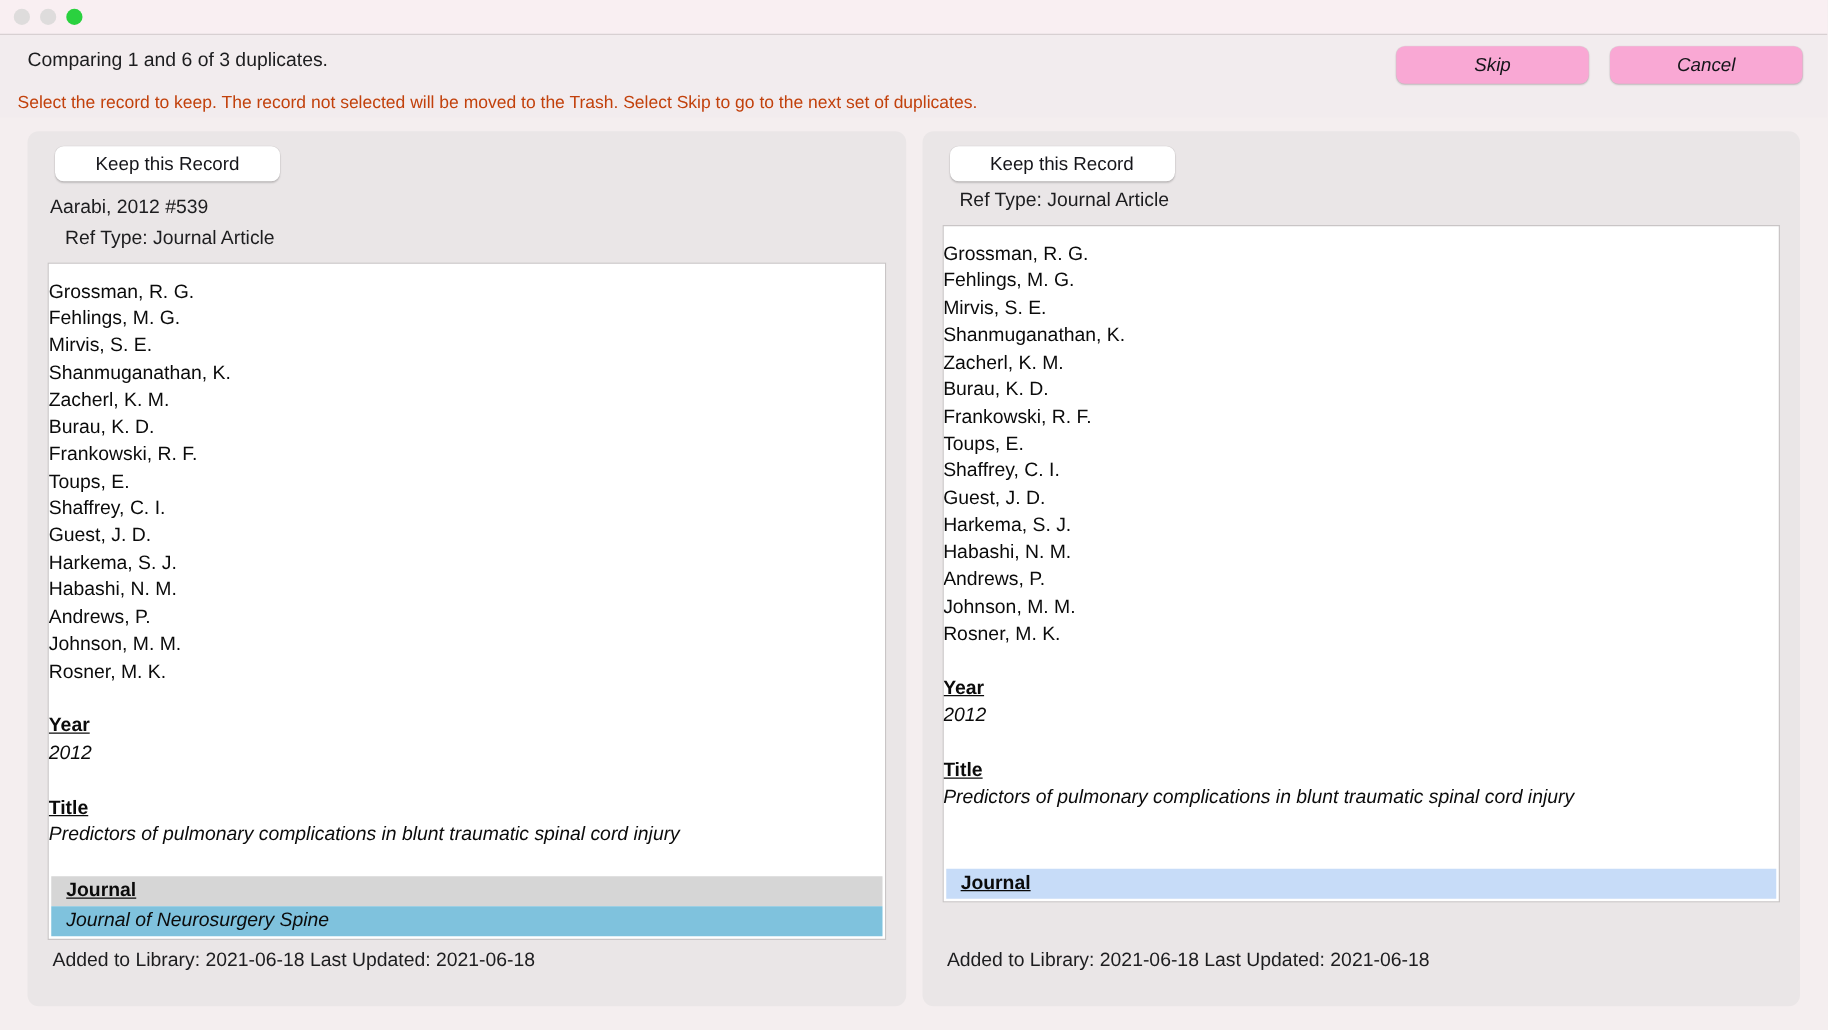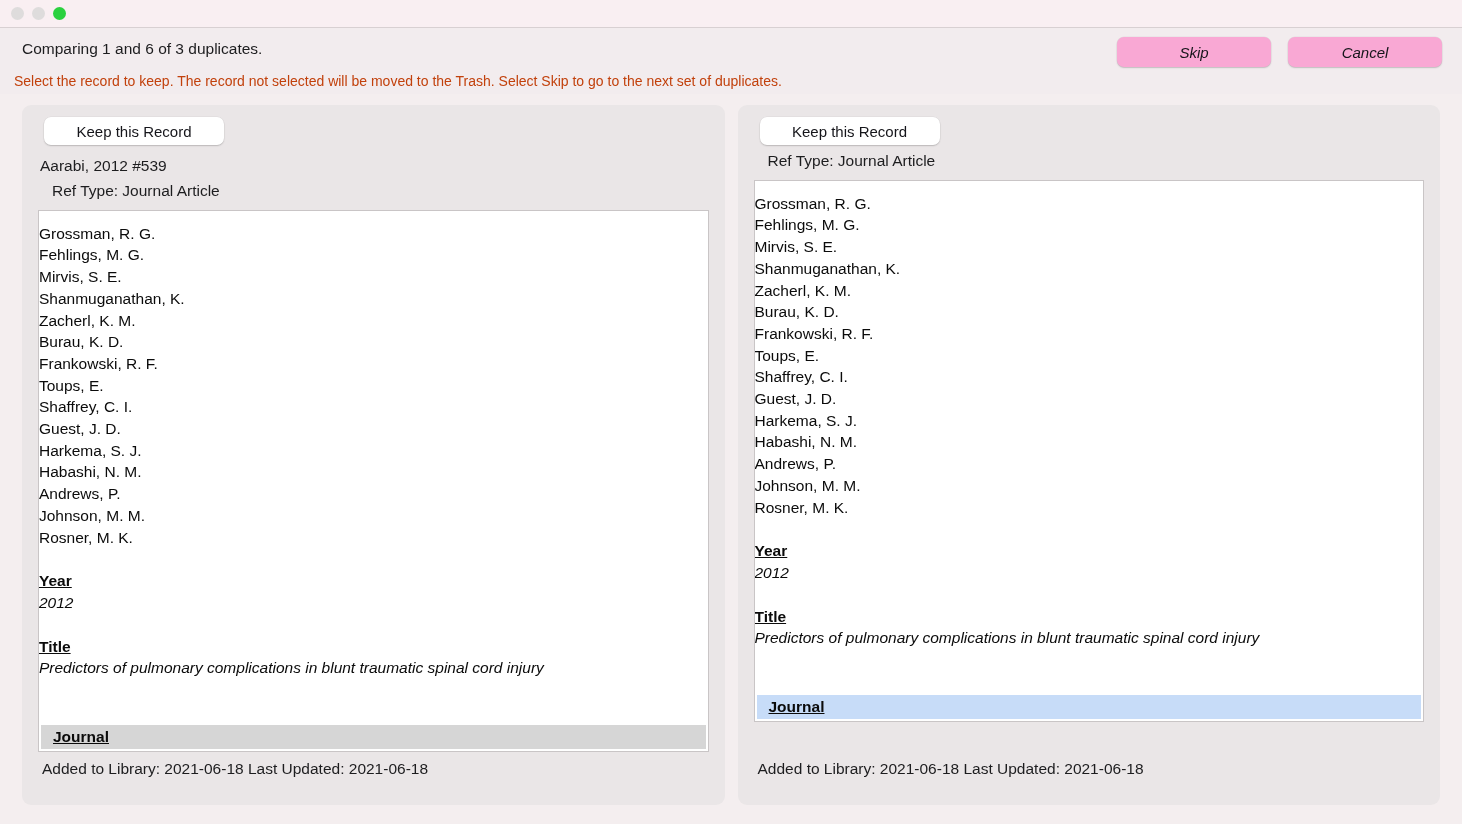--- a/index.html
+++ b/index.html
@@ -245,20 +245,21 @@
         <div class="field-label">Year</div>
         <div class="field-value">2012</div>
 
         <div class="spacer"></div>
         <div class="field-label">Title</div>
         <div class="field-value">Predictors of pulmonary complications in blunt traumatic spinal cord injury</div>
       </div>
 
       <div class="journal-block">
         <div class="field-label" style="background-color: rgb(214, 214, 214);">Journal</div>
+        <div class="field-value" style="background-color: rgb(127, 194, 221);">Journal of Neurosurgery Spine</div>
       </div>
     </div>
 
     <div class="footer-line">Added to Library: 2021-06-18    Last Updated: 2021-06-18</div>
   </div>
 
   <div class="panel">
     <button class="keep-button">Keep this Record</button>
     <div class="ref-type">Ref Type:  Journal Article</div>
 

